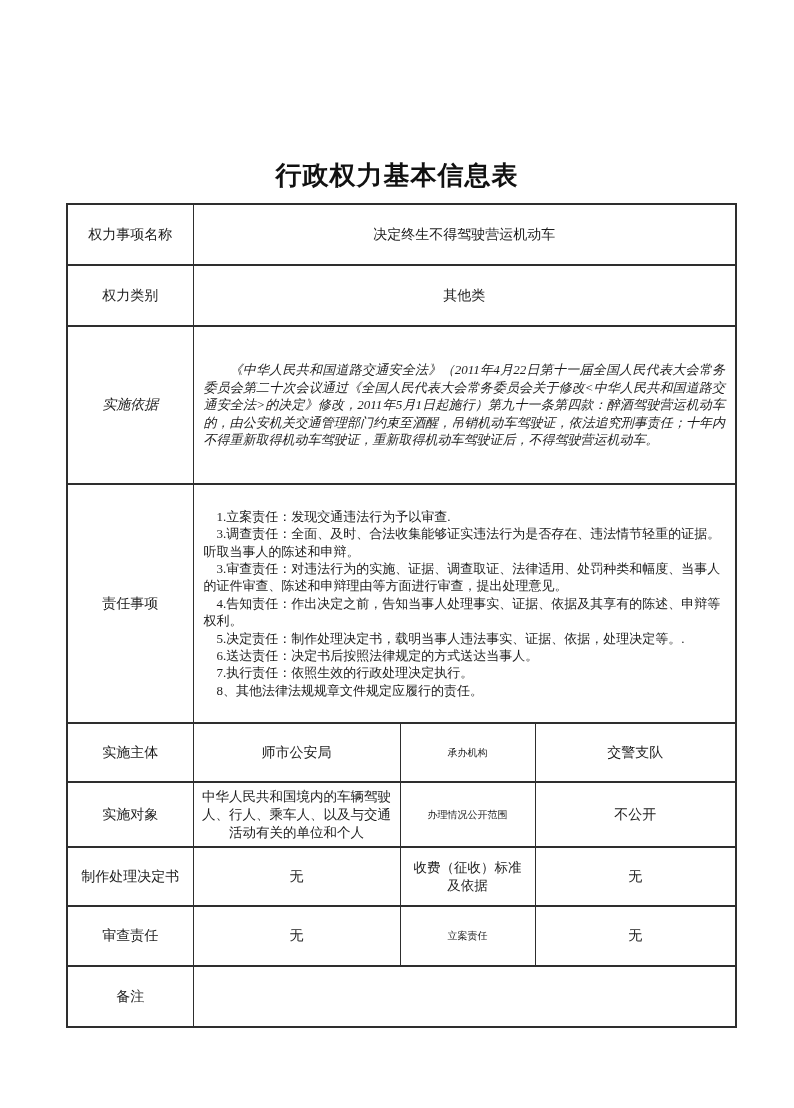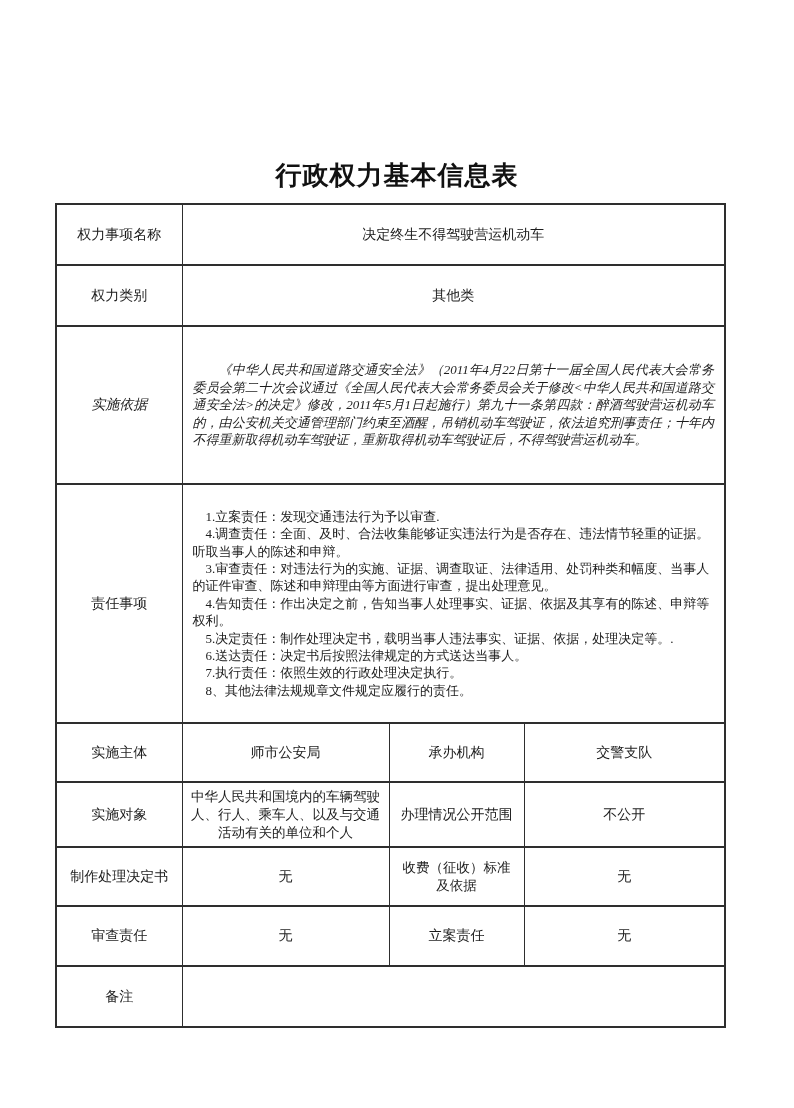--- a/index.html
+++ b/index.html
@@ -28,21 +28,21 @@
     margin: 0;
     text-align: center;
     font-size: 26px;
     font-weight: bold;
     letter-spacing: 1px;
     color: #111111;
   }
   table.info-table {
     position: absolute;
     top: 203px;
-    left: 55px;
+    left: 66px;
     width: 669px;
     border-collapse: collapse;
     table-layout: fixed;
     border: 2px solid #2e2e2e;
   }
   table.info-table td {
     border: 1px solid #2e2e2e;
     border-top-width: 2px;
     border-bottom-width: 2px;
     vertical-align: middle;
@@ -53,21 +53,21 @@
     font-size: 14px;
     padding: 2px 4px;
   }
   td.center-value {
     text-align: center;
     font-size: 14px;
     padding: 2px 6px;
   }
   td.sub-label {
     text-align: center;
-    font-size: 14px;
+    font-size: 10px;
     padding: 2px 0;
   }
   td.wrap-center {
     text-align: center;
     font-size: 13.5px;
     line-height: 18px;
     padding: 2px 8px;
   }
   td.basis-cell {
     font-size: 13px;
@@ -126,21 +126,21 @@
         <td class="label-cell">实施依据</td>
         <td class="basis-cell" colspan="3">
           <p>《中华人民共和国道路交通安全法》（2011年4月22日第十一届全国人民代表大会常务委员会第二十次会议通过《全国人民代表大会常务委员会关于修改&lt;中华人民共和国道路交通安全法&gt;的决定》修改，2011年5月1日起施行）第九十一条第四款：醉酒驾驶营运机动车的，由公安机关交通管理部门约束至酒醒，吊销机动车驾驶证，依法追究刑事责任；十年内不得重新取得机动车驾驶证，重新取得机动车驾驶证后，不得驾驶营运机动车。</p>
         </td>
       </tr>
 
       <tr class="h221">
         <td class="label-cell">责任事项</td>
         <td class="resp-cell" colspan="3">
           <p>1.立案责任：发现交通违法行为予以审查.</p>
-          <p>4.调查责任：全面、及时、合法收集能够证实违法行为是否存在、违法情节轻重的证据。听取当事人的陈述和申辩。</p>
+          <p>3.调查责任：全面、及时、合法收集能够证实违法行为是否存在、违法情节轻重的证据。听取当事人的陈述和申辩。</p>
           <p>3.审查责任：对违法行为的实施、证据、调查取证、法律适用、处罚种类和幅度、当事人的证件审查、陈述和申辩理由等方面进行审查，提出处理意见。</p>
           <p>4.告知责任：作出决定之前，告知当事人处理事实、证据、依据及其享有的陈述、申辩等权利。</p>
           <p>5.决定责任：制作处理决定书，载明当事人违法事实、证据、依据，处理决定等。.</p>
           <p>6.送达责任：决定书后按照法律规定的方式送达当事人。</p>
           <p>7.执行责任：依照生效的行政处理决定执行。</p>
           <p>8、其他法律法规规章文件规定应履行的责任。</p>
         </td>
       </tr>
 
       <tr class="h53">

